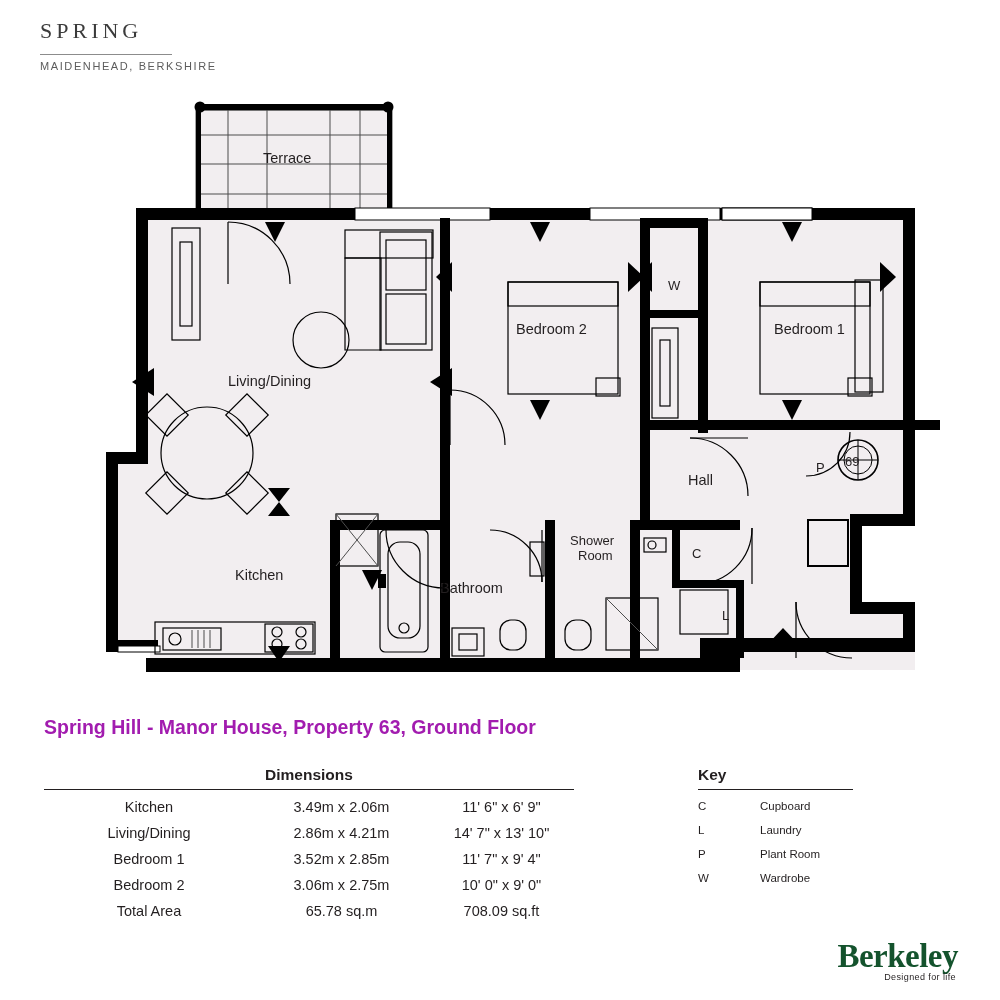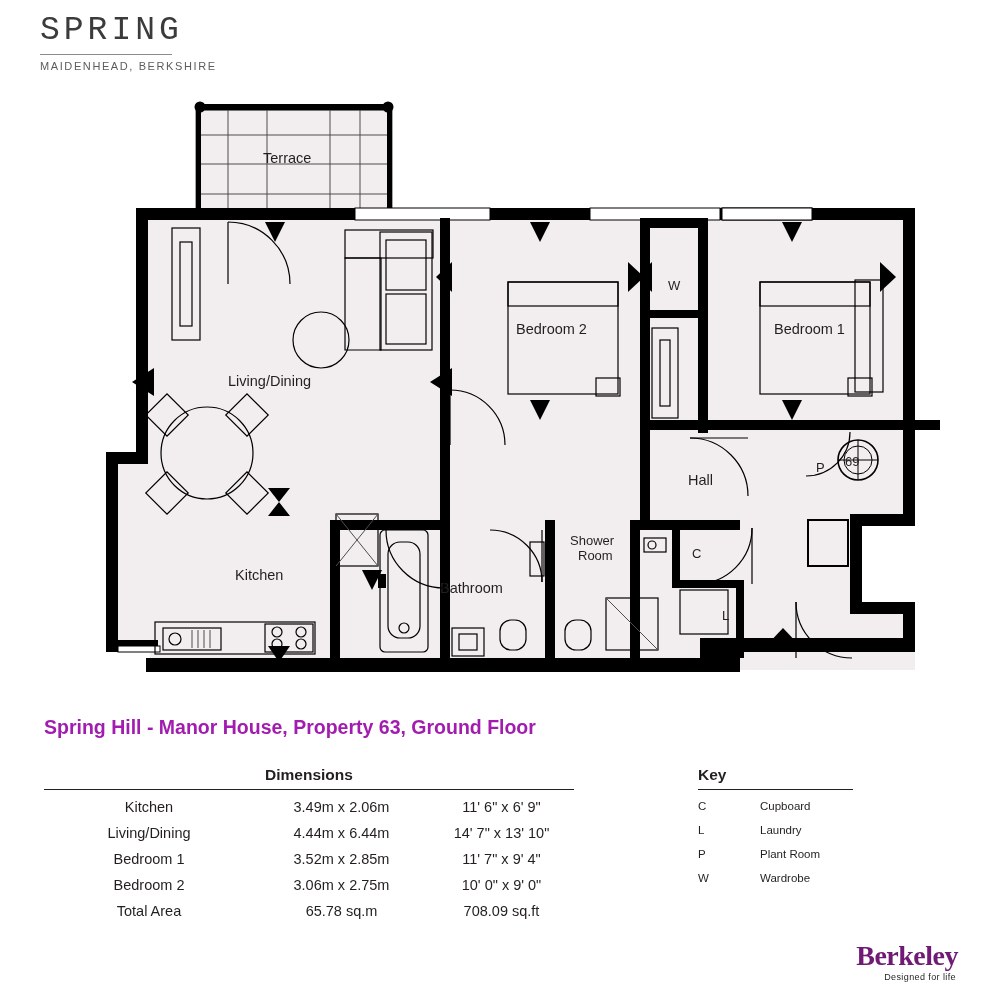--- a/index.html
+++ b/index.html
@@ -18,22 +18,22 @@
 
   
   #brand {
     position: absolute;
     left: 38px;
     top: 14px;
     width: 200px;
   }
   #brand .brand-line1,
   #brand .brand-line2 {
-    font-family: Liberation Mono, monospace;
-    font-size: 33px;
+    font-family: Liberation Serif, serif;
+    font-size: 22px;
     letter-spacing: 4px;
     color: #3b3b3b;
     line-height: 34px;
   }
   #brand .brand-line1 { text-align: left; padding-left: 2px;}
   #brand .brand-line2 { text-align: center; padding-right: 30px;}
   #brand .brand-rule {
     width: 132px;
     height: 1px;
     background: #8c8c8c;
@@ -138,23 +138,23 @@
 
   
   #berkeley {
     position: absolute;
     right: 42px;
     bottom: 18px;
     text-align: right;
   }
   #berkeley .bk-name {
     font-family: "Liberation Serif", serif;
-    font-size: 28px;
+    font-size: 33px;
     font-weight: bold;
-    color: #701a75;
+    color: #14532d;
     line-height: 32px;
     letter-spacing: -0.5px;
   }
   #berkeley .bk-tag {
     font-size: 9px;
     color: #231f20;
     letter-spacing: 0.4px;
     padding-right: 2px;
   }
 </style>
@@ -394,21 +394,21 @@
   <div class="sect-rule"></div>
   <table>
     <tbody>
       <tr>
         <td class="c0">Kitchen</td>
         <td class="c1">3.49m x 2.06m</td>
         <td class="c2">11' 6" x 6' 9"</td>
       </tr>
       <tr>
         <td class="c0">Living/Dining</td>
-        <td class="c1">4.44m x 6.44m</td>
+        <td class="c1">2.86m x 4.21m</td>
         <td class="c2">14' 7" x 13' 10"</td>
       </tr>
       <tr>
         <td class="c0">Bedroom 1</td>
         <td class="c1">3.52m x 2.85m</td>
         <td class="c2">11' 7" x 9' 4"</td>
       </tr>
       <tr>
         <td class="c0">Bedroom 2</td>
         <td class="c1">3.06m x 2.75m</td>

